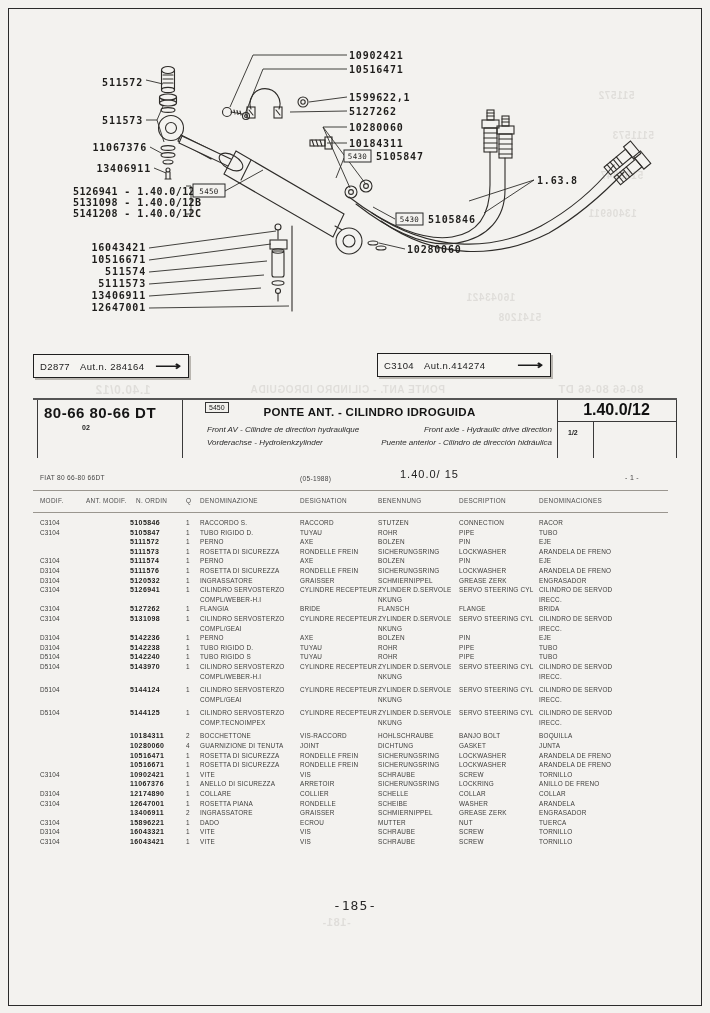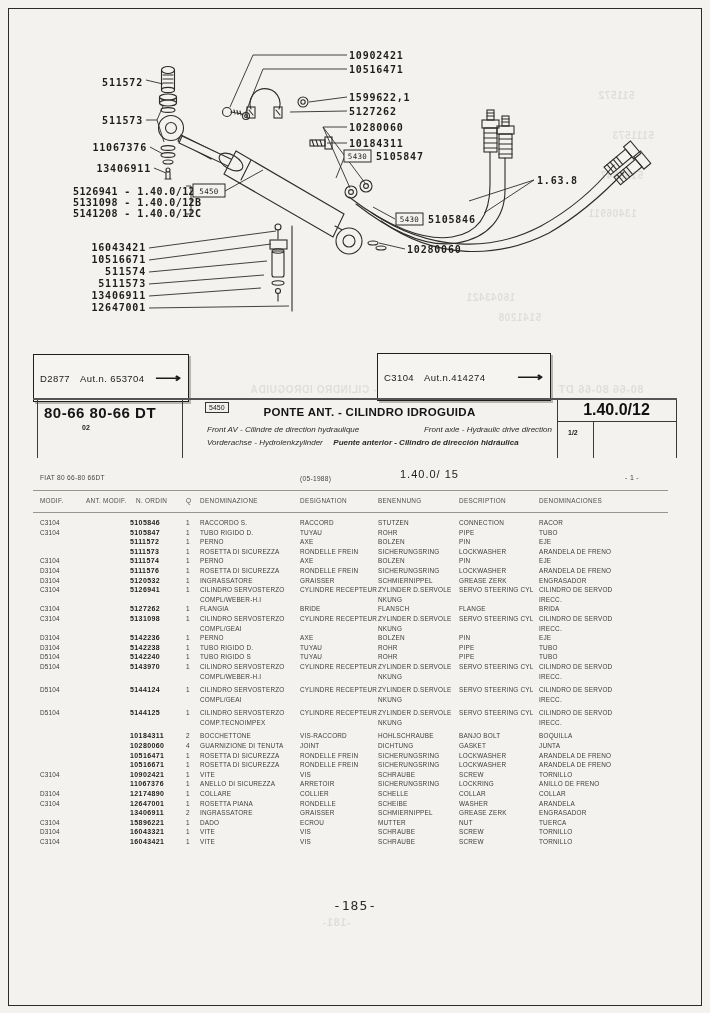--- a/index.html
+++ b/index.html
@@ -8,21 +8,21 @@
   #frame{position:absolute;left:8px;top:8px;width:692px;height:996px;border:1px solid #2b2b2b;}
   svg text{font-family:"DejaVu Sans Mono",monospace;}
 
   
   .partlabel{font-size:10px;letter-spacing:.8px;font-weight:600;fill:#1e1d1b;}
   .variantlabel{font-size:10px;letter-spacing:.4px;font-weight:700;fill:#1e1d1b;}
   .taglabel{font-size:7.5px;letter-spacing:.3px;fill:#1e1d1b;}
 
   
   .refbox{position:absolute;height:22px;border:1.5px solid #1f1f1f;background:#f5f4f1;
-          box-shadow:2px 2px 0 #b9b6b0;display:flex;align-items:center;padding:12px 6px;
+          box-shadow:2px 2px 0 #b9b6b0;display:flex;align-items:center;padding:0 6px;
           font-size:9.5px;letter-spacing:.4px;color:#1c1c1c;}
   .refbox .code{margin-right:10px;}
   .refbox .arrow{margin-left:auto;font-size:12px;font-weight:700;transform:scaleX(1.5);transform-origin:right;}
 
   
   .hline{position:absolute;background:#555;}
   .vline{position:absolute;background:#3a3a3a;width:1px;}
   #model{position:absolute;left:44px;top:404px;font-size:15px;font-weight:800;letter-spacing:.5px;color:#151515;}
   #model-sub{position:absolute;left:82px;top:424px;font-size:7px;font-weight:700;}
   #hdr-tag{position:absolute;left:205px;top:402px;border:1px solid #333;font-size:7px;padding:0 3px;line-height:9px;color:#222;background:#f1f0ec;}
@@ -210,21 +210,21 @@
       <div class="ghost" style="left: 466px; top: 292px; font-size: 10px;">16043421</div>
       <div class="ghost" style="left: 498px; top: 312px; font-size: 10px;">5141208</div>
       <div class="ghost" style="left: 250px; top: 384px; font-size: 10px;">PONTE ANT. - CILINDRO IDROGUIDA</div>
       <div class="ghost" style="left: 558px; top: 383px; font-size: 11px;">80-66 80-66 DT</div>
       <div class="ghost" style="left: 95px; top: 383px; font-size: 12px;">1.40.0/12</div>
       <div class="ghost" style="left: 322px; top: 916px; font-size: 11px;">-181-</div>
     </div>
 
   <div class="refbox" style="left:33px;top:354px;width:142px;">
     <span class="code">D2877</span>
-    <span>Aut.n. 653704</span>
+    <span>Aut.n. 284164</span>
     <span class="arrow">⟶</span>
   </div>
   <div class="refbox" style="left:377px;top:353px;width:160px;">
     <span class="code">C3104</span>
     <span>Aut.n.414274</span>
     <span class="arrow">⟶</span>
   </div>
 
   <div class="hline" style="left:33px;top:398px;width:644px;height:2px;"></div>
   <div class="vline" style="left:37px;top:400px;height:58px;"></div>
@@ -234,21 +234,21 @@
   <div class="hline" style="left:557px;top:421px;width:119px;height:1px;background:#3a3a3a;"></div>
   <div class="vline" style="left:593px;top:421px;height:37px;"></div>
 
   <div id="model">80-66 80-66 DT</div>
   <div id="model-sub">02</div>
   <div id="hdr-tag">5450</div>
   <div id="hdr-title">PONTE ANT. - CILINDRO IDROGUIDA</div>
   <div class="sub" style="left:207px;top:425px;">Front AV - Cilindre de direction hydraulique</div>
   <div class="sub" style="left:330px;top:425px;width:222px;text-align:right;">Front axle - Hydraulic drive direction</div>
   <div class="sub" style="left:207px;top:438px;text-align:right;">Vorderachse - Hydrolenkzylinder</div>
-  <div class="sub" style="left:300px;top:438px;width:252px;text-align:center;font-weight:bold;">Puente anterior - Cilindro de dirección hidráulica</div>
+  <div class="sub" style="left:300px;top:438px;width:252px;text-align:right;">Puente anterior - Cilindro de dirección hidráulica</div>
   <div id="section-code">1.40.0/12</div>
   <div id="sheet">1/2</div>
 
   <div class="meta" style="left:40px;top:474px;">FIAT 80 66-80 66DT</div>
   <div class="meta" style="left:300px;top:475px;">(05-1988)</div>
   <div id="meta-section">1.40.0/ 15</div>
   <div class="meta" style="left:625px;top:474px;font-size:7px;">- 1 -</div>
 
   <div class="rule" style="top:490px;"></div>
   <div id="colheads">

